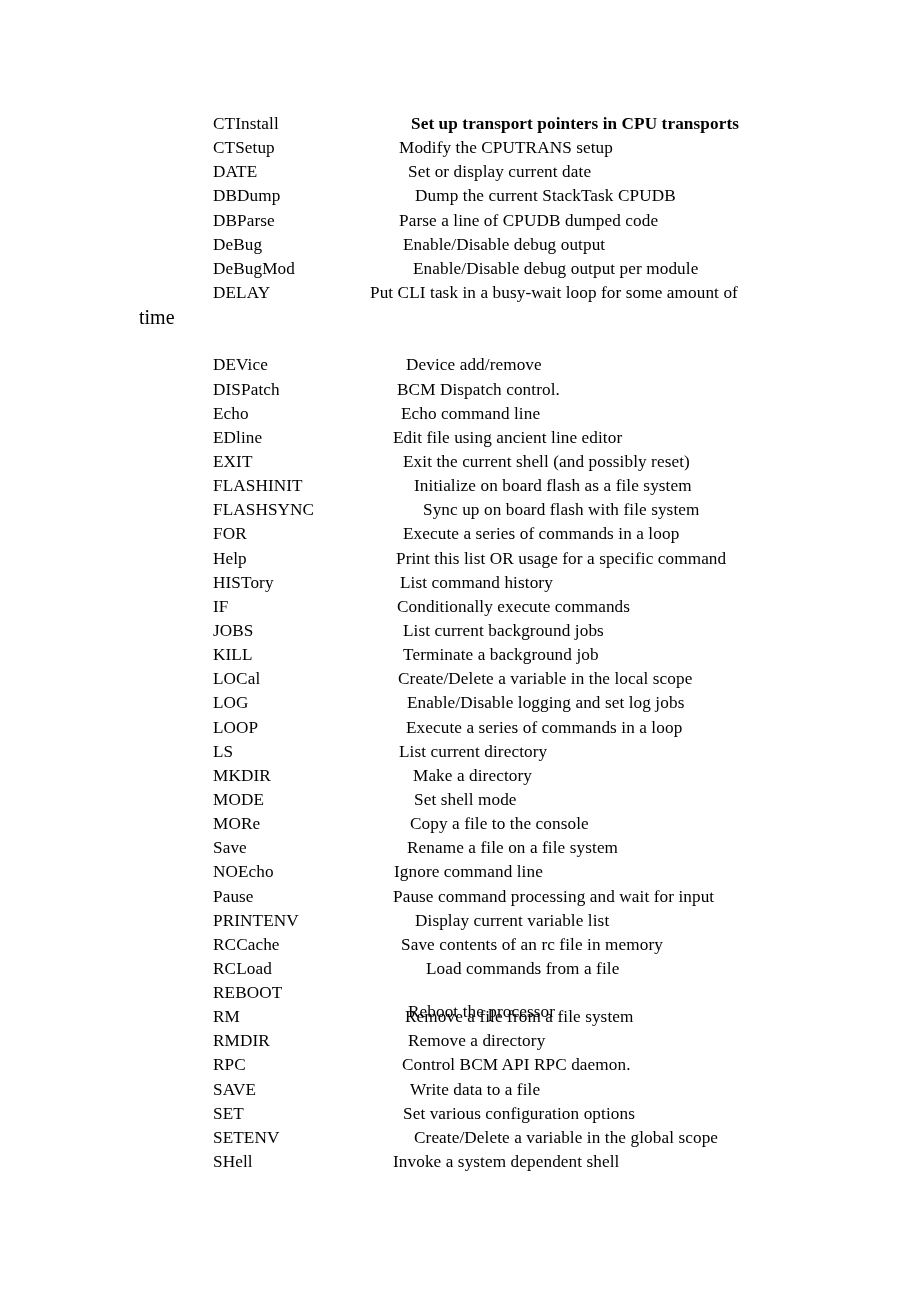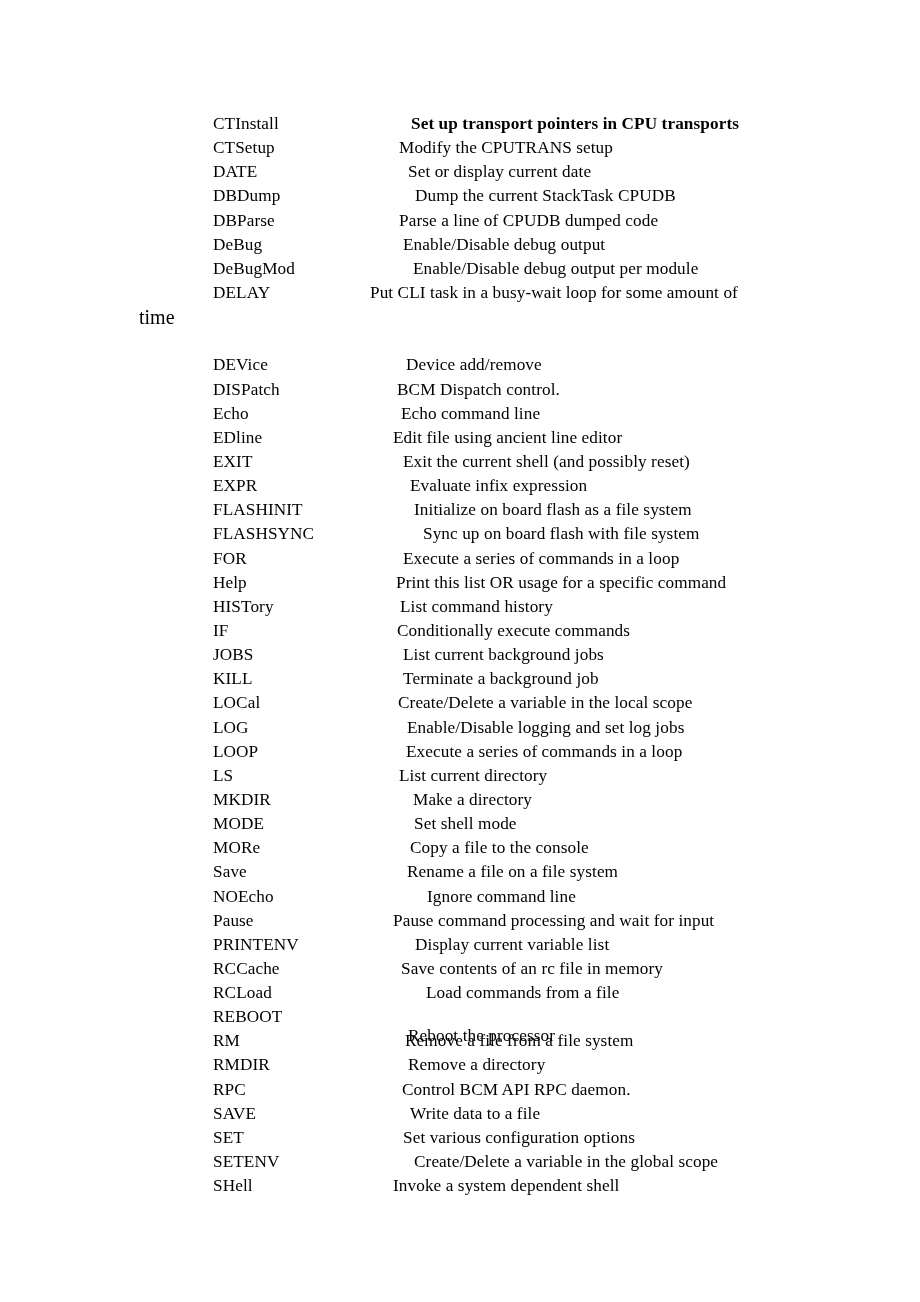--- a/index.html
+++ b/index.html
@@ -118,24 +118,20 @@
       </div>
       <div class="cmd-row">
         <span class="cmd-name">EDline</span>
         <span class="cmd-desc" style="left: 393px;">Edit file using ancient line editor</span>
       </div>
       <div class="cmd-row">
         <span class="cmd-name">EXIT</span>
         <span class="cmd-desc" style="left: 403px;">Exit the current shell (and possibly reset)</span>
       </div>
       <div class="cmd-row">
-        <span class="cmd-name">EXPR</span>
-        <span class="cmd-desc" style="left: 410px;">Evaluate infix expression</span>
-      </div>
-      <div class="cmd-row">
         <span class="cmd-name">FLASHINIT</span>
         <span class="cmd-desc" style="left: 414px;">Initialize on board flash as a file system</span>
       </div>
       <div class="cmd-row">
         <span class="cmd-name">FLASHSYNC</span>
         <span class="cmd-desc" style="left: 423px;">Sync up on board flash with file system</span>
       </div>
       <div class="cmd-row">
         <span class="cmd-name">FOR</span>
         <span class="cmd-desc" style="left: 403px;">Execute a series of commands in a loop</span>
@@ -187,21 +183,21 @@
       <div class="cmd-row">
         <span class="cmd-name">MORe</span>
         <span class="cmd-desc" style="left: 410px;">Copy a file to the console</span>
       </div>
       <div class="cmd-row">
         <span class="cmd-name">Save</span>
         <span class="cmd-desc" style="left: 407px;">Rename a file on a file system</span>
       </div>
       <div class="cmd-row">
         <span class="cmd-name">NOEcho</span>
-        <span class="cmd-desc" style="left: 427px;">Ignore command line</span>
+        <span class="cmd-desc" style="left: 394px;">Ignore command line</span>
       </div>
       <div class="cmd-row">
         <span class="cmd-name">Pause</span>
         <span class="cmd-desc" style="left: 393px;">Pause command processing and wait for input</span>
       </div>
       <div class="cmd-row">
         <span class="cmd-name">PRINTENV</span>
         <span class="cmd-desc" style="left: 415px;">Display current variable list</span>
       </div>
       <div class="cmd-row">

